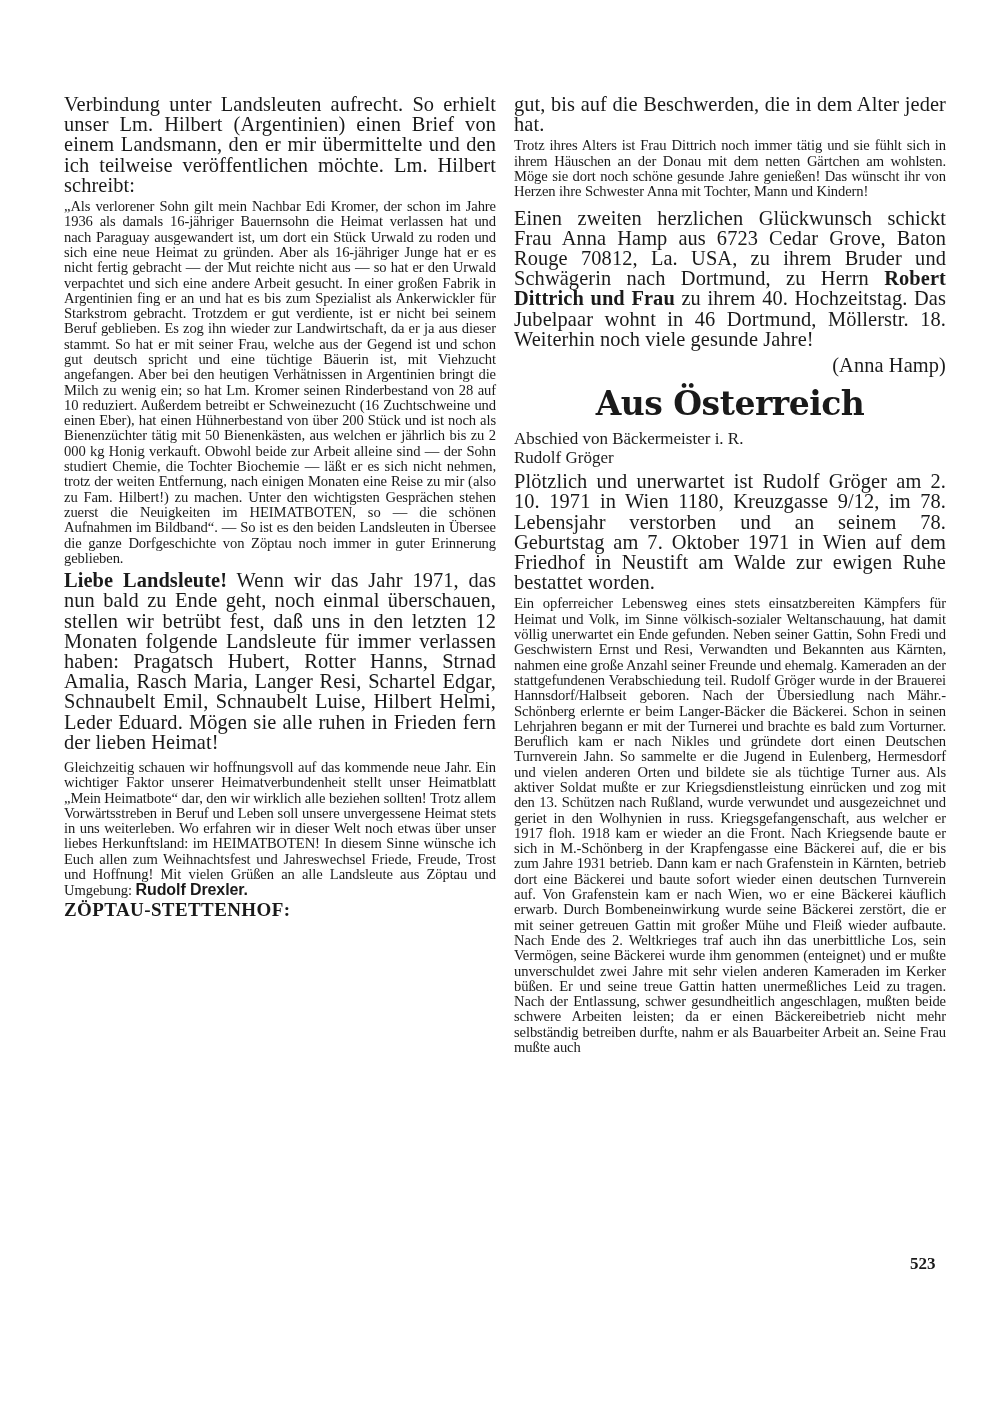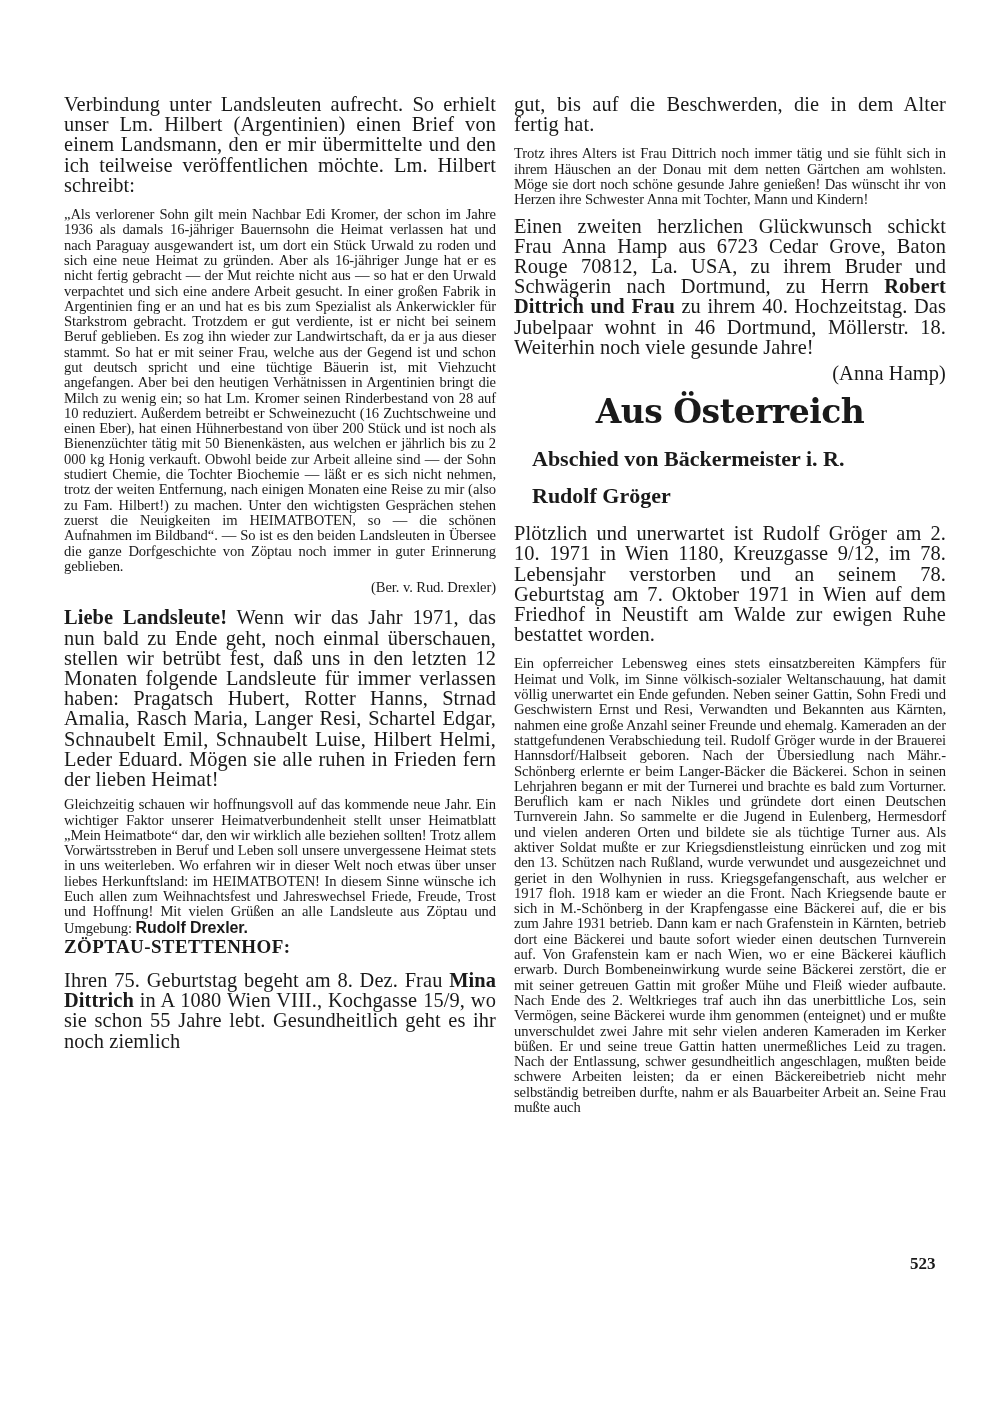--- a/index.html
+++ b/index.html
@@ -4,45 +4,43 @@
 <style>
   html, body { margin: 0; padding: 0; background: #ffffff; }
   body { width: 1000px; height: 1413px; position: relative; overflow: hidden; color: #1a1a1a; font-family: "Liberation Serif", "DejaVu Serif", serif; }
   .col { position: absolute; top: 94px; }
   .col-left { left: 64px; width: 432px; }
   .col-right { left: 514px; width: 432px; }
   p { margin: 0; text-align: justify; hyphens: manual; }
   .large { font-size: 20.4px; line-height: 20.2px; letter-spacing: 0.1px; }
   .small { font-size: 14.6px; line-height: 15.3px; letter-spacing: -0.1px; }
   .right { text-align: right; margin-top: 6px; }
-  .mt-s { margin-top: 12px; }
+  .mt-s { margin-top: 4px; }
   .mt-m { margin-top: 8px; }
   .mt-l { margin-top: 20px; }
   b, .bold { font-weight: bold; }
   .sans-bold { font-family: "Liberation Sans", "DejaVu Sans", sans-serif; font-weight: bold; font-size: 16px; }
   h2.section { margin: 0; font-size: 19px; font-weight: bold; letter-spacing: 0.4px; line-height: 22px; }
   h1.fraktur { margin: 10px 0 6px 0; text-align: center; font-family: "DejaVu Serif", serif; font-weight: bold; font-size: 33px; line-height: 38px; letter-spacing: -0.5px; }
-  h3.sub { margin: 18px; font-size: 22px; line-height: 19px; font-weight: bold; }
+  h3.sub { margin: 0; font-size: 17px; line-height: 19px; font-weight: normal; }
   .page-number { position: absolute; left: 910px; top: 1254px; font-size: 17px; font-weight: bold; font-family: "Liberation Serif", serif; }
 </style>
 </head>
 <body>
 
 <div class="col col-left">
   <p class="large">Verbindung unter Landsleuten aufrecht. So erhielt unser Lm. Hilbert (Argentinien) einen Brief von einem Landsmann, den er mir übermittelte und den ich teilweise veröffentlichen möchte. Lm. Hilbert schreibt:</p>
   <p class="small mt-s">„Als verlorener Sohn gilt mein Nachbar Edi Kromer, der schon im Jahre 1936 als damals 16-jähriger Bauernsohn die Heimat verlassen hat und nach Paraguay ausgewandert ist, um dort ein Stück Urwald zu roden und sich eine neue Heimat zu gründen. Aber als 16-jähriger Junge hat er es nicht fertig gebracht — der Mut reichte nicht aus — so hat er den Urwald verpachtet und sich eine andere Arbeit gesucht. In einer großen Fabrik in Argentinien fing er an und hat es bis zum Spezialist als Ankerwickler für Starkstrom gebracht. Trotzdem er gut verdiente, ist er nicht bei seinem Beruf geblieben. Es zog ihn wieder zur Landwirtschaft, da er ja aus dieser stammt. So hat er mit seiner Frau, welche aus der Gegend ist und schon gut deutsch spricht und eine tüchtige Bäuerin ist, mit Viehzucht angefangen. Aber bei den heutigen Verhätnissen in Argentinien bringt die Milch zu wenig ein; so hat Lm. Kromer seinen Rinderbestand von 28 auf 10 reduziert. Außerdem betreibt er Schweinezucht (16 Zuchtschweine und einen Eber), hat einen Hühnerbestand von über 200 Stück und ist noch als Bienenzüchter tätig mit 50 Bienenkästen, aus welchen er jährlich bis zu 2 000 kg Honig verkauft. Obwohl beide zur Arbeit alleine sind — der Sohn studiert Chemie, die Tochter Biochemie — läßt er es sich nicht nehmen, trotz der weiten Entfernung, nach einigen Monaten eine Reise zu mir (also zu Fam. Hilbert!) zu machen. Unter den wichtigsten Gesprächen stehen zuerst die Neuigkeiten im HEIMATBOTEN, so — die schönen Aufnahmen im Bildband“. — So ist es den beiden Landsleuten in Übersee die ganze Dorfgeschichte von Zöptau noch immer in guter Erinnerung geblieben.</p>
-  <p class="small right">(Ber. v. Rud. Drexler)</p>
   <p class="large mt-s"><b>Liebe Landsleute!</b><span> Wenn wir das Jahr 1971, das nun bald zu Ende geht, noch einmal überschauen, stellen wir betrübt fest, daß uns in den letzten 12 Monaten folgende Landsleute für immer verlassen haben: Pragatsch Hubert, Rotter Hanns, Strnad Amalia, Rasch Maria, Langer Resi, Schartel Edgar, Schnaubelt Emil, Schnaubelt Luise, Hilbert Helmi, Leder Eduard. Mögen sie alle ruhen in Frieden fern der lieben Heimat!</span></p>
   <p class="small mt-m"><span>Gleichzeitig schauen wir hoffnungsvoll auf das kommende neue Jahr. Ein wichtiger Faktor unserer Heimatverbundenheit stellt unser Heimatblatt „Mein Heimatbote“ dar, den wir wirklich alle beziehen sollten! Trotz allem Vorwärtsstreben in Beruf und Leben soll unsere unvergessene Heimat stets in uns weiterleben. Wo erfahren wir in dieser Welt noch etwas über unser liebes Herkunftsland: im HEIMATBOTEN! In diesem Sinne wünsche ich Euch allen zum Weihnachtsfest und Jahreswechsel Friede, Freude, Trost und Hoffnung! Mit vielen Grüßen an alle Landsleute aus Zöptau und Umgebung: </span><span class="sans-bold">Rudolf Drexler.</span></p>
   <h2 class="section mt-l">ZÖPTAU-STETTENHOF:</h2>
-  <p class="large mt-s"><span>Ihren 75. Geburtstag begeht am 8. Dez. Frau </span><b>Mina Dittrich</b><span> in A 1080 Wien VIII., Kochgasse 15/9, wo sie schon 55 Jahre lebt. Gesundheitlich geht es ihr noch ziemlich</span></p>
 </div>
 
 <div class="col col-right">
-  <p class="large">gut, bis auf die Beschwerden, die in dem Alter fertig hat.</p>
+  <p class="large">gut, bis auf die Beschwerden, die in dem Alter jeder hat.</p>
   <p class="small mt-s">Trotz ihres Alters ist Frau Dittrich noch immer tätig und sie fühlt sich in ihrem Häuschen an der Donau mit dem netten Gärtchen am wohlsten. Möge sie dort noch schöne gesunde Jahre genießen! Das wünscht ihr von Herzen ihre Schwester Anna mit Tochter, Mann und Kindern!</p>
   <p class="large mt-m"><span>Einen zweiten herzlichen Glückwunsch schickt Frau Anna Hamp aus 6723 Cedar Grove, Baton Rouge 70812, La. USA, zu ihrem Bruder und Schwägerin nach Dortmund, zu Herrn </span><b>Robert Dittrich und Frau</b><span> zu ihrem 40. Hochzeitstag. Das Jubelpaar wohnt in 46 Dortmund, Möllerstr. 18. Weiterhin noch viele gesunde Jahre!</span></p>
   <p class="large right">(Anna Hamp)</p>
   <h1 class="fraktur">Aus Österreich</h1>
   <h3 class="sub">Abschied von Bäckermeister i. R.</h3>
   <h3 class="sub">Rudolf Gröger</h3>
   <p class="large mt-s">Plötzlich und unerwartet ist Rudolf Gröger am 2. 10. 1971 in Wien 1180, Kreuzgasse 9/12, im 78. Lebensjahr verstorben und an seinem 78. Geburtstag am 7. Oktober 1971 in Wien auf dem Friedhof in Neustift am Walde zur ewigen Ruhe bestattet worden.</p>
   <p class="small mt-s">Ein opferreicher Lebensweg eines stets einsatzbereiten Kämpfers für Heimat und Volk, im Sinne völkisch-sozialer Weltanschauung, hat damit völlig unerwartet ein Ende gefunden. Neben seiner Gattin, Sohn Fredi und Geschwistern Ernst und Resi, Verwandten und Bekannten aus Kärnten, nahmen eine große Anzahl seiner Freunde und ehemalg. Kameraden an der stattgefundenen Verabschiedung teil. Rudolf Gröger wurde in der Brauerei Hannsdorf/Halbseit geboren. Nach der Übersiedlung nach Mähr.-Schönberg erlernte er beim Langer-Bäcker die Bäckerei. Schon in seinen Lehrjahren begann er mit der Turnerei und brachte es bald zum Vorturner. Beruflich kam er nach Nikles und gründete dort einen Deutschen Turnverein Jahn. So sammelte er die Jugend in Eulenberg, Hermesdorf und vielen anderen Orten und bildete sie als tüchtige Turner aus. Als aktiver Soldat mußte er zur Kriegsdienstleistung einrücken und zog mit den 13. Schützen nach Rußland, wurde verwundet und ausgezeichnet und geriet in den Wolhynien in russ. Kriegsgefangenschaft, aus welcher er 1917 floh. 1918 kam er wieder an die Front. Nach Kriegsende baute er sich in M.-Schönberg in der Krapfengasse eine Bäckerei auf, die er bis zum Jahre 1931 betrieb. Dann kam er nach Grafenstein in Kärnten, betrieb dort eine Bäckerei und baute sofort wieder einen deutschen Turnverein auf. Von Grafenstein kam er nach Wien, wo er eine Bäckerei käuflich erwarb. Durch Bombeneinwirkung wurde seine Bäckerei zerstört, die er mit seiner getreuen Gattin mit großer Mühe und Fleiß wieder aufbaute. Nach Ende des 2. Weltkrieges traf auch ihn das unerbittliche Los, sein Vermögen, seine Bäckerei wurde ihm genommen (enteignet) und er mußte unverschuldet zwei Jahre mit sehr vielen anderen Kameraden im Kerker büßen. Er und seine treue Gattin hatten unermeßliches Leid zu tragen. Nach der Entlassung, schwer gesundheitlich angeschlagen, mußten beide schwere Arbeiten leisten; da er einen Bäckereibetrieb nicht mehr selbständig betreiben durfte, nahm er als Bauarbeiter Arbeit an. Seine Frau mußte auch</p>
 </div>
 

